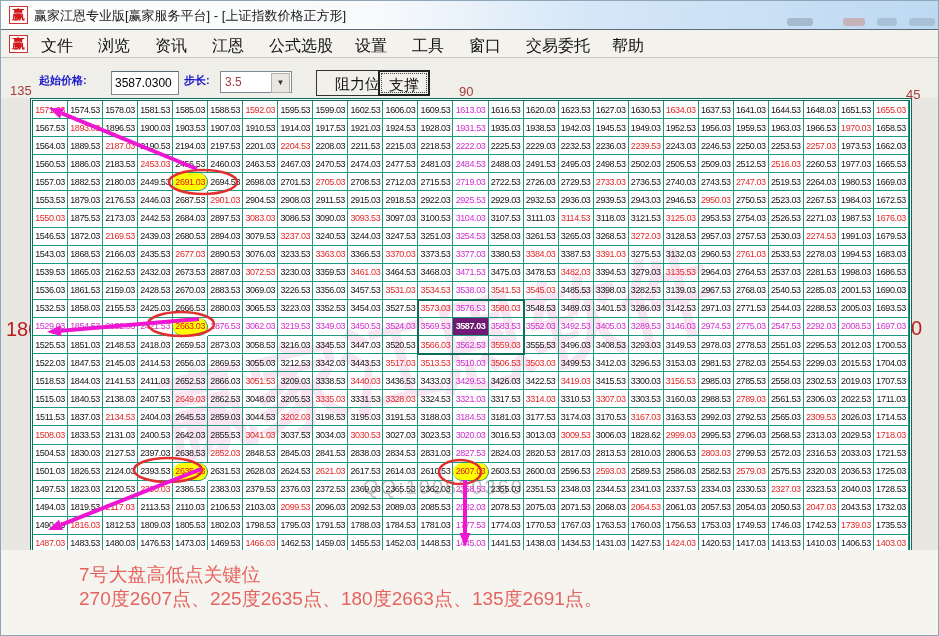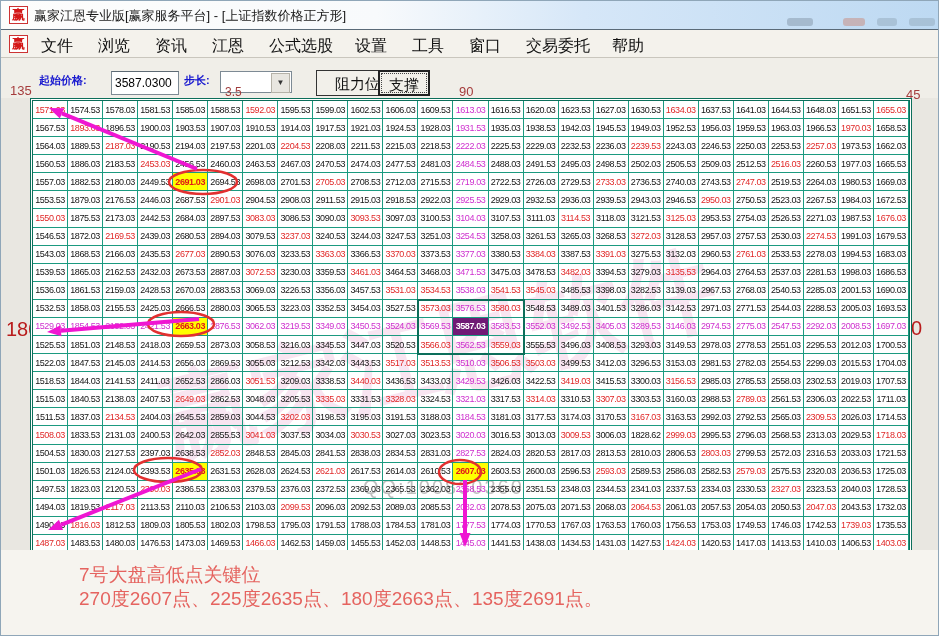--- a/index.html
+++ b/index.html
@@ -23,38 +23,38 @@
   .menu-item{position:absolute;top:6px;font-size:16px;color:#111;cursor:default;padding:0 2px;}
   
   #toolbar{position:absolute;left:0;top:57px;width:939px;height:40px;background:#f0eee8;}
   .angle-small{position:absolute;font-size:13px;color:#a53c3c;}
   .tb-label{position:absolute;top:15px;font-size:11px;font-weight:bold;color:#1717cf;}
   #start-price-input{position:absolute;left:110px;top:13px;width:60px;height:20px;
     border:1px solid #7d8a94;border-top-color:#5d6a74;background:#fff;
     font-size:12px;color:#000000;padding:1px 3px;font-family:"Liberation Sans",sans-serif;}
   #step-combo{position:absolute;left:219px;top:13px;width:72px;height:22px;background:#fff;
     border:1px solid #7d8a94;box-sizing:border-box;}
-  #step-value{position:absolute;left:4px;top:13px;font-size:12px;color:#a03c3c;}
+  #step-value{position:absolute;left:4px;top:3px;font-size:12px;color:#a03c3c;}
   #step-arrow{position:absolute;right:1px;top:1px;width:17px;height:18px;background:#e8e6e0;
     border:1px solid #b5b2a8;text-align:center;font-size:8px;color:#333;line-height:18px;}
   .tb-btn{position:absolute;top:12px;height:26px;background:#f2f0ea;border:1px solid #333;
     font-size:15px;color:#111;text-align:center;line-height:24px;box-sizing:border-box;}
   #btn-resistance{left:315px;width:83px;}
   #btn-support{left:377px;width:52px;border:2px solid #222;outline:1px dotted #444;outline-offset:-4px;}
   
   #grid-wrap{position:absolute;left:29px;top:97px;width:876px;height:452px;background:#fff;
     border:3px double #0c6e5a;box-sizing:content-box;overflow:hidden;}
   #grid{position:absolute;left:0;top:0;width:876px;height:452px;display:grid;
     grid-template-columns:repeat(25,1fr);grid-template-rows:repeat(25,1fr);}
   .cell{border-right:1px solid #1b9a80;border-bottom:1px solid #1b9a80;
     font-size:9px;letter-spacing:-0.4px;color:#141414;display:flex;align-items:center;
     justify-content:center;overflow:hidden;white-space:nowrap;background:transparent;}
   .cell.magenta{color:#ce2fce;}
   .cell.ray-red{color:#e02828;}
-  .cell.yellow{background:#ffff00;color:#e01818;font-weight:bold;}
+  .cell.yellow{background:#ffff00;color:#e01818;font-weight:normal;border-radius:9px;}
   .cell.center{background:#701a75;color:#ffffff;font-weight:bold;}
   #ring1-box{position:absolute;border:2px solid #0c6e5a;pointer-events:none;}
   .watermark{position:absolute;pointer-events:none;}
   #wm-stamp{left:120px;top:190px;font-size:95px;font-weight:bold;color:#eebcdc;
     opacity:.38;transform:rotate(-14deg);white-space:nowrap;}
   #wm-qq{left:330px;top:375px;font-size:20px;color:#8a8a8a;opacity:.55;letter-spacing:2px;}
   
   .angle-label{position:absolute;font-size:20px;color:#b91c1c;}
   
   #footer{position:absolute;left:0;top:549px;width:939px;height:87px;background:#f6f4ef;}

